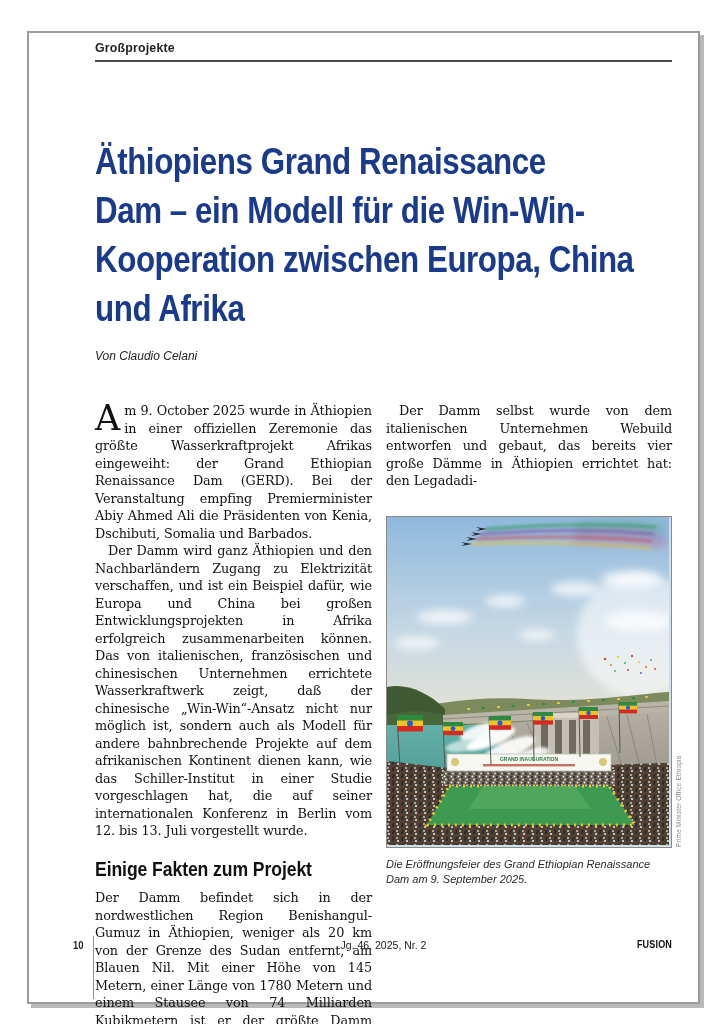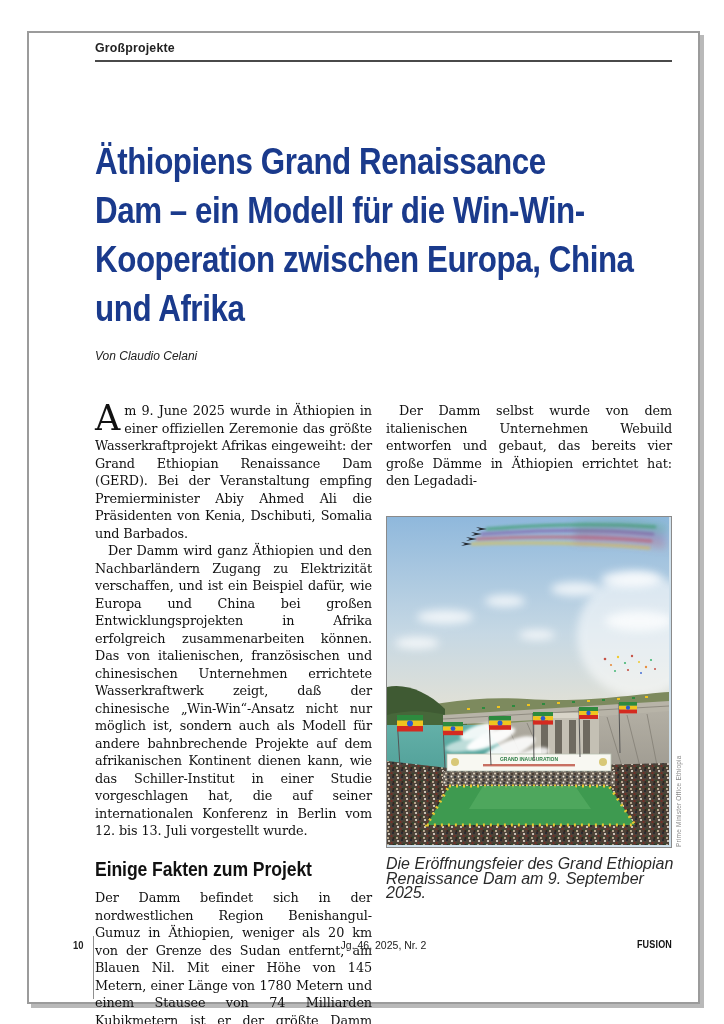--- a/index.html
+++ b/index.html
@@ -32,21 +32,21 @@
   .subhead { font-family:"Liberation Sans",sans-serif; font-weight:700; font-size:20px; color:#111;
              margin:21px 0 11px 0; transform:scaleX(.88); transform-origin:0 0; white-space:nowrap; }
 
   
   .photo { position:absolute; left:357px; top:483px; width:284px; height:330px;
            border:1px solid #8a8a8a; background:#cfe0ec; overflow:hidden; }
   .photo svg { display:block; }
   .credit { position:absolute; left:646px; top:814px; transform:rotate(-90deg); transform-origin:0 0;
             font-size:6.5px; color:#8a8a8a; white-space:nowrap; letter-spacing:.2px; }
   .caption { position:absolute; left:357px; top:824px; width:288px; font-style:italic;
-             font-size:16px; line-height:14.5px; color:#2a2a2a; }
+             font-size:11px; line-height:14.5px; color:#2a2a2a; }
 
   
   .pageno { position:absolute; left:44px; top:906px; font-size:10.5px; font-weight:700; color:#222;
             transform:scaleX(.9); transform-origin:0 0; }
   .foot-bar { position:absolute; left:64px; top:903px; width:1px; height:63px; background:#8f8f8f; }
   .issue { position:absolute; left:66px; top:906px; width:577px; text-align:center; font-size:10.5px;
            color:#222; }
   .mag { position:absolute; left:595px; top:905px; width:48px; text-align:right; font-size:11px;
          font-weight:700; color:#111; transform:scaleX(.82); transform-origin:100% 0; letter-spacing:.2px; }
 </style>
@@ -62,21 +62,21 @@
     <div class="title">
       <div>Äthiopiens Grand Renaissance</div>
       <div>Dam – ein Modell für die Win-Win-</div>
       <div>Kooperation zwischen Europa, China</div>
       <div>und Afrika</div>
     </div>
 
     <div class="byline">Von Claudio Celani</div>
 
     <div class="col col-left">
-      <p><span class="dropcap">A</span><span>m 9. June 2025 wurde in Äthiopien in einer offiziellen Zeremonie das größte Wasserkraftprojekt Afrikas eingeweiht: der Grand Ethiopian Renaissance Dam (GERD). Bei der Veranstaltung empfing Premierminister Abiy Ahmed Ali die Präsidenten von Kenia, Dschibuti, Somalia und Barbados.</span></p>
+      <p><span class="dropcap">A</span><span>m 9. October 2025 wurde in Äthiopien in einer offiziellen Zeremonie das größte Wasserkraftprojekt Afrikas eingeweiht: der Grand Ethiopian Renaissance Dam (GERD). Bei der Veranstaltung empfing Premierminister Abiy Ahmed Ali die Präsidenten von Kenia, Dschibuti, Somalia und Barbados.</span></p>
       <p class="indent">Der Damm wird ganz Äthiopien und den Nachbarländern Zugang zu Elektrizität verschaffen, und ist ein Beispiel dafür, wie Europa und China bei großen Entwicklungsprojekten in Afrika erfolgreich zusammenarbeiten können. Das von italienischen, französischen und chinesischen Unternehmen errichtete Wasserkraftwerk zeigt, daß der chinesische „Win-Win“-Ansatz nicht nur möglich ist, sondern auch als Modell für andere bahnbrechende Projekte auf dem afrikanischen Kontinent dienen kann, wie das Schiller-Institut in einer Studie vorgeschlagen hat, die auf seiner internationalen Konferenz in Berlin vom 12. bis 13. Juli vorgestellt wurde.</p>
       <div class="subhead">Einige Fakten zum Projekt</div>
       <p>Der Damm befindet sich in der nordwestlichen Region Benishangul-Gumuz in Äthiopien, weniger als 20 km von der Grenze des Sudan entfernt, am Blauen Nil. Mit einer Höhe von 145 Metern, einer Länge von 1780 Metern und einem Stausee von 74 Milliarden Kubikmetern ist er der größte Damm Afrikas und der siebtgrößte weltweit. Mit einer Stromerzeugungskapazität</p>
     </div>
 
     <div class="col col-right">
       <p class="indent">Der Damm selbst wurde von dem italienischen Unternehmen Webuild entworfen und gebaut, das bereits vier große Dämme in Äthiopien errichtet hat: den Legadadi-</p>
     </div>
 
     <div class="photo">

